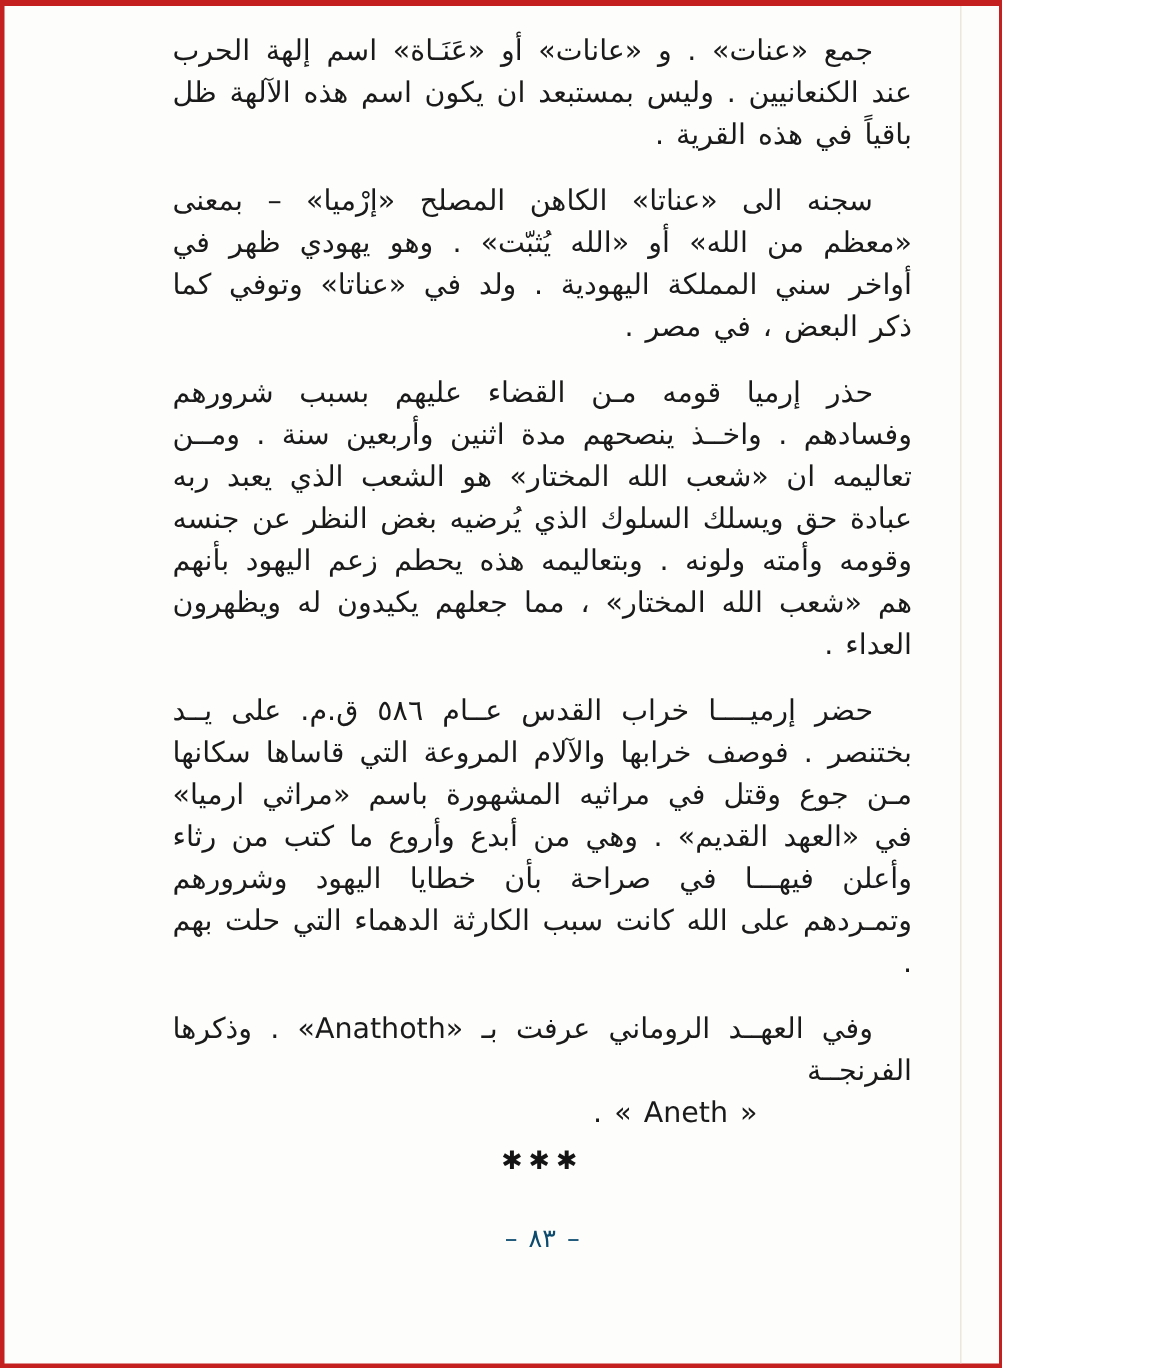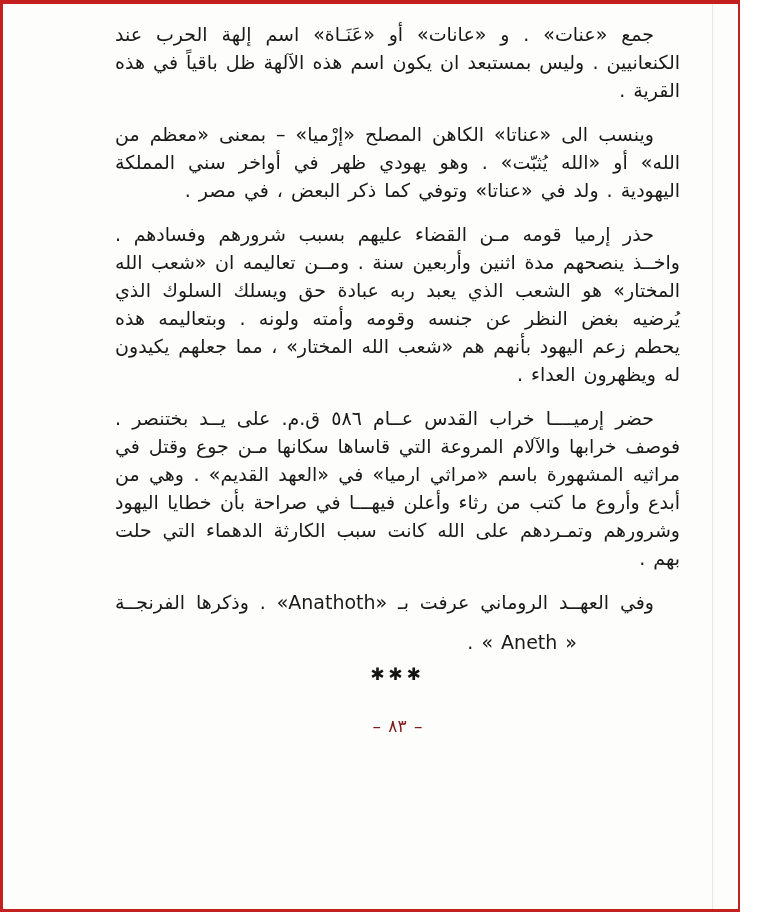--- a/index.html
+++ b/index.html
@@ -3,21 +3,21 @@
 <meta charset="utf-8">
 <style>
   html, body {
     margin: 0;
     padding: 0;
     background: #ffffff;
     font-family: "DejaVu Sans", sans-serif;
   }
   .scan {
     position: relative;
-    width: 740px;
+    width: 668px;
     height: 912px;
     box-sizing: border-box;
     background: #fdfdfb;
     border-style: solid;
     border-color: #c42020;
     border-width: 4px 2px 3px 3px; 
     overflow: hidden;
   }
   .edge-line {
     position: absolute;
@@ -34,21 +34,21 @@
     color: #1a1a1a;
     font-size: 19px;
     line-height: 28px;
     word-spacing: 2px;
   }
   .para {
     margin: 0 0 16px 0;
     text-align: justify;
     text-indent: 26px;
   }
-  .para.no-bottom { margin-bottom: 12px; }
+  .para.no-bottom { margin-bottom: 0; }
   .para.stretch-last { text-align-last: justify; }
   .aneth {
     direction: rtl;
     text-align: right;
     margin: 0 103px 6px 0;
     line-height: 28px;
   }
   .sep {
     text-align: center;
     font-weight: bold;
@@ -57,34 +57,34 @@
     line-height: 24px;
     margin: 2px 0 12px 0;
     color: #141414;
   }
   .pagenum {
     direction: rtl;
     text-align: center;
     font-size: 17px;
     letter-spacing: 1px;
     margin-top: 26px;
-    color: #7f1d1d;
+    color: #0c4a6e;
   }
 </style>
 </head>
 <body>
 
 <div class="scan">
   <div class="edge-line"></div>
 
   <div class="text-block">
 
     <p class="para">جمع «عنات» . و «عانات» أو «عَنَـاة» اسم إلهة الحرب عند الكنعانيين . وليس بمستبعد ان يكون اسم هذه الآلهة ظل باقياً في هذه القرية .</p>
 
-    <p class="para">وينسب الى «عناتا» الكاهن المصلح «إرْميا» – بمعنى «معظم من الله» أو «الله يُثبّت» . وهو يهودي ظهر في أواخر سني المملكة اليهودية . ولد في «عناتا» وتوفي كما ذكر البعض ، في مصر .</p>
+    <p class="para">سجنه الى «عناتا» الكاهن المصلح «إرْميا» – بمعنى «معظم من الله» أو «الله يُثبّت» . وهو يهودي ظهر في أواخر سني المملكة اليهودية . ولد في «عناتا» وتوفي كما ذكر البعض ، في مصر .</p>
 
     <p class="para">حذر إرميا قومه مـن القضاء عليهم بسبب شرورهم وفسادهم . واخــذ ينصحهم مدة اثنين وأربعين سنة . ومــن تعاليمه ان «شعب الله المختار» هو الشعب الذي يعبد ربه عبادة حق ويسلك السلوك الذي يُرضيه بغض النظر عن جنسه وقومه وأمته ولونه . وبتعاليمه هذه يحطم زعم اليهود بأنهم هم «شعب الله المختار» ، مما جعلهم يكيدون له ويظهرون العداء .</p>
 
     <p class="para">حضر إرميــــا خراب القدس عــام ٥٨٦ ق.م. على يــد بختنصر . فوصف خرابها والآلام المروعة التي قاساها سكانها مـن جوع وقتل في مراثيه المشهورة باسم «مراثي ارميا» في «العهد القديم» . وهي من أبدع وأروع ما كتب من رثاء وأعلن فيهـــا في صراحة بأن خطايا اليهود وشرورهم وتمـردهم على الله كانت سبب الكارثة الدهماء التي حلت بهم .</p>
 
 
     <p class="para no-bottom stretch-last">وفي العهــد الروماني عرفت بـ «Anathoth» . وذكرها الفرنجــة</p>
 
     <div class="aneth">« Aneth » .</div>
 

